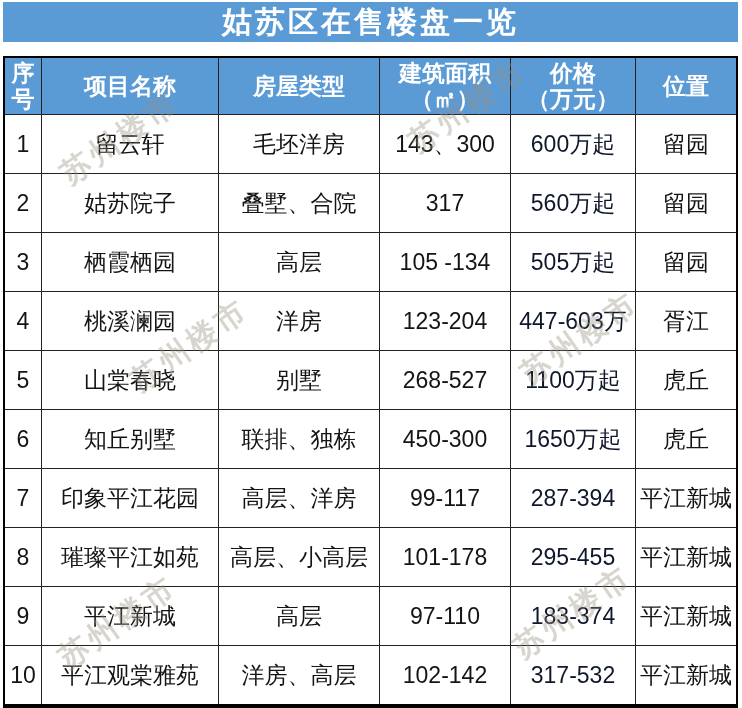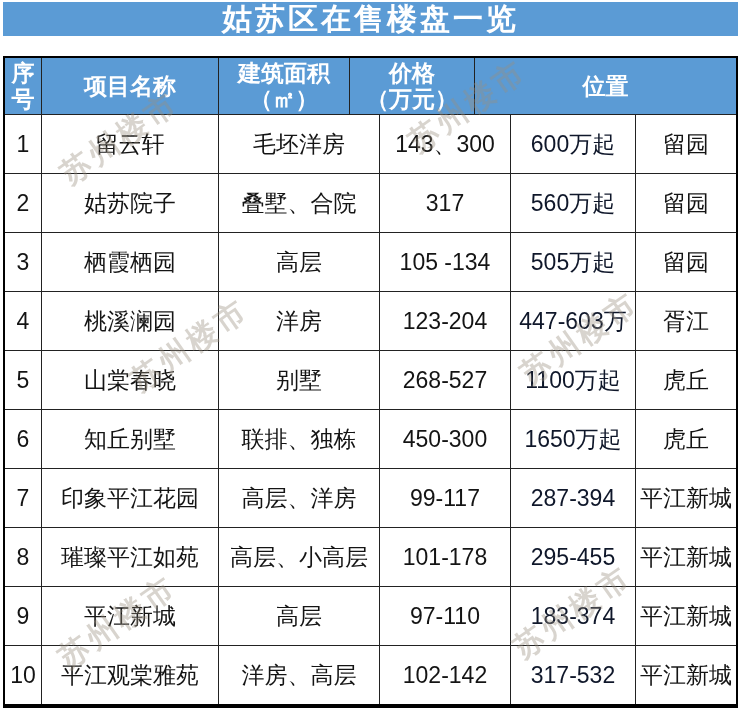--- a/index.html
+++ b/index.html
@@ -6,21 +6,21 @@
   .canvas {
     position: relative;
     width: 742px;
     height: 708px;
     background: #ffffff;
     overflow: hidden;
     font-family: "Liberation Sans", sans-serif;
   }
   .title-bar {
     position: absolute;
-    left: 3px; top: 2px; right: 4px; height: 34px;
+    left: 3px; top: 2px; right: 4px; height: 40px;
     background: #5B9BD5;
     color: #ffffff;
     font-size: 30px;
     font-weight: bold;
     letter-spacing: 3px;
     display: flex;
     align-items: center;
     justify-content: center;
   }
   .table {
@@ -78,20 +78,21 @@
   <div class="title-bar">
     <span>姑苏区在售楼盘一览</span>
   </div>
 
   <div class="table">
 
     <div class="tr thead">
       <div class="td c0">序
 号</div>
       <div class="td c1">项目名称</div>
+      <div class="td c2">房屋类型</div>
       <div class="td c3">建筑面积
 （㎡）</div>
       <div class="td c4">价格
 （万元）</div>
       <div class="td c5">位置</div>
     </div>
 
     <div class="tr">
       <div class="td c0">1</div>
       <div class="td c1">留云轩</div>

